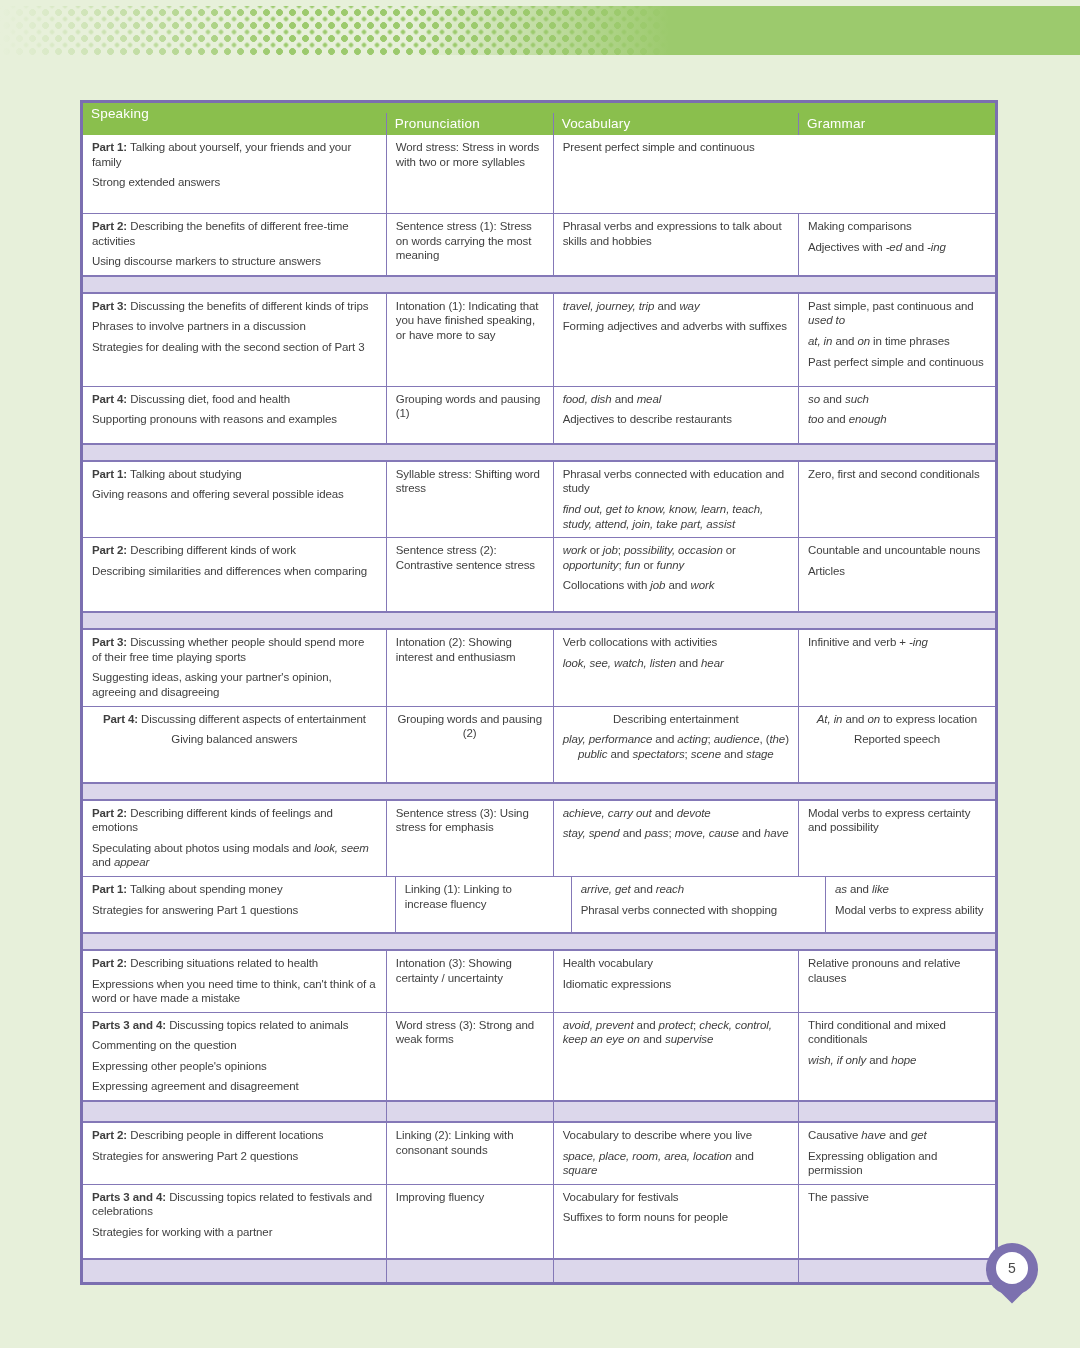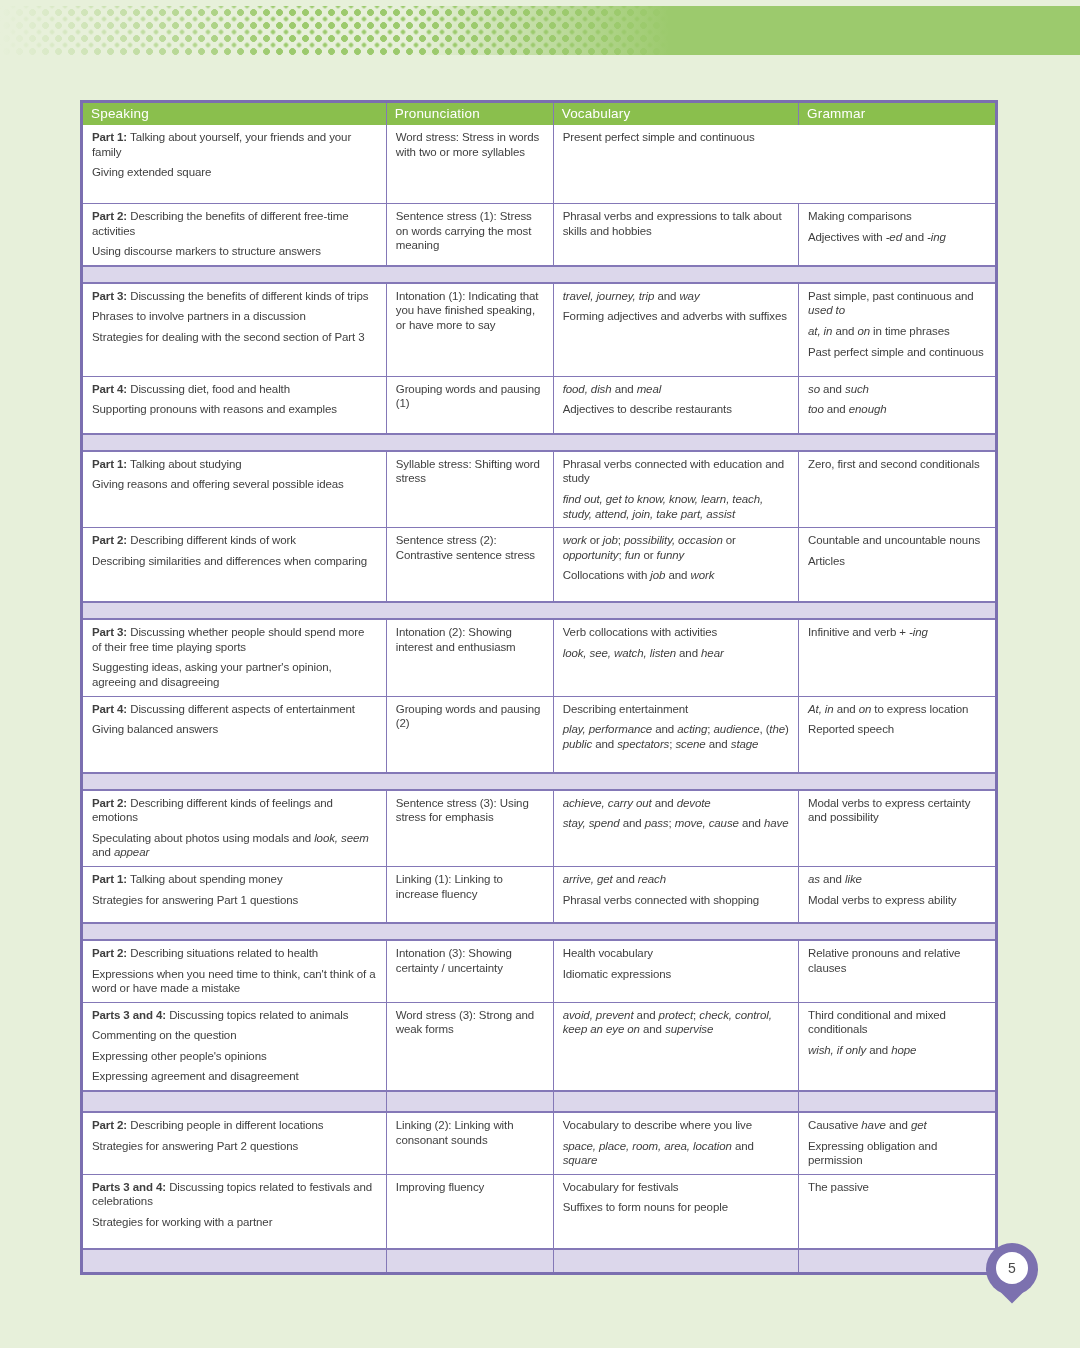--- a/index.html
+++ b/index.html
@@ -30,21 +30,21 @@
     background:#ffffff;
   }
   .thead {
     display:grid; grid-template-columns:33.2% 18.3% 26.9% 21.6%;
     background:var(--header_green);
   }
   .th {
     color:var(--header_text); font-weight:normal; font-size:13.5px;
     padding:3px 8px 4px 8px; letter-spacing:.2px;
   }
-  .th + .th { border-left:1.6px solid var(--border_purple); }
+  .th + .th { border-left:1.6px solid var(--border_purple);margin-top:10px; }
 
   #tbody > div { width:100%; }
   .row { display:grid; grid-template-columns:33.2% 18.3% 26.9% 21.6%; }
   #tbody > .row { border-top:1.6px solid var(--border_purple); }
   #tbody > .row:first-child { border-top:none; }
   #tbody > .spacer {
     background:var(--lavender);
     border-top:2px solid var(--border_purple);
     border-bottom:2px solid var(--border_purple);
   }
@@ -87,21 +87,21 @@
     <div class="thead">
       <div class="th">Speaking</div>
       <div class="th">Pronunciation</div>
       <div class="th">Vocabulary</div>
       <div class="th">Grammar</div>
     </div>
     <div id="tbody">
         <div class="row" style="min-height: 78px;">
           <div class="cell">
             <p><b>Part 1:</b> Talking about yourself, your friends and your family</p>
-            <p>Giving extended square</p>
+            <p>Strong extended answers</p>
           </div>
           <div class="cell">
             <p>Word stress: Stress in words with two or more syllables</p>
           </div>
           <div class="cell">
             <p>Present perfect simple and continuous</p>
           </div>
         </div>
         <div class="row" style="min-height: 57px;">
           <div class="cell">
@@ -200,21 +200,21 @@
             <p>Intonation (2): Showing interest and enthusiasm</p>
           </div>
           <div class="cell">
             <p>Verb collocations with activities</p>
             <p><i>look, see, watch, listen</i> and <i>hear</i></p>
           </div>
           <div class="cell">
             <p>Infinitive and verb + <i>-ing</i></p>
           </div>
         </div>
-        <div class="row" style="min-height: 76px;">
+        <div class="row" style="min-height: 76px; text-align: center;">
           <div class="cell">
             <p><b>Part 4:</b> Discussing different aspects of entertainment</p>
             <p>Giving balanced answers</p>
           </div>
           <div class="cell">
             <p>Grouping words and pausing (2)</p>
           </div>
           <div class="cell">
             <p>Describing entertainment</p>
             <p><i>play, performance</i> and <i>acting</i>; <i>audience</i>, (<i>the</i>) <i>public</i> and <i>spectators</i>; <i>scene</i> and <i>stage</i></p>
@@ -234,21 +234,21 @@
             <p>Sentence stress (3): Using stress for emphasis</p>
           </div>
           <div class="cell">
             <p><i>achieve, carry out</i> and <i>devote</i></p>
             <p><i>stay, spend</i> and <i>pass</i>; <i>move, cause</i> and <i>have</i></p>
           </div>
           <div class="cell">
             <p>Modal verbs to express certainty and possibility</p>
           </div>
         </div>
-        <div class="row" style="min-height: 56px;">
+        <div class="row" style="min-height: 56px; gap: 9px;">
           <div class="cell">
             <p><b>Part 1:</b> Talking about spending money</p>
             <p>Strategies for answering Part 1 questions</p>
           </div>
           <div class="cell">
             <p>Linking (1): Linking to increase fluency</p>
           </div>
           <div class="cell">
             <p><i>arrive, get</i> and <i>reach</i></p>
             <p>Phrasal verbs connected with shopping</p>

